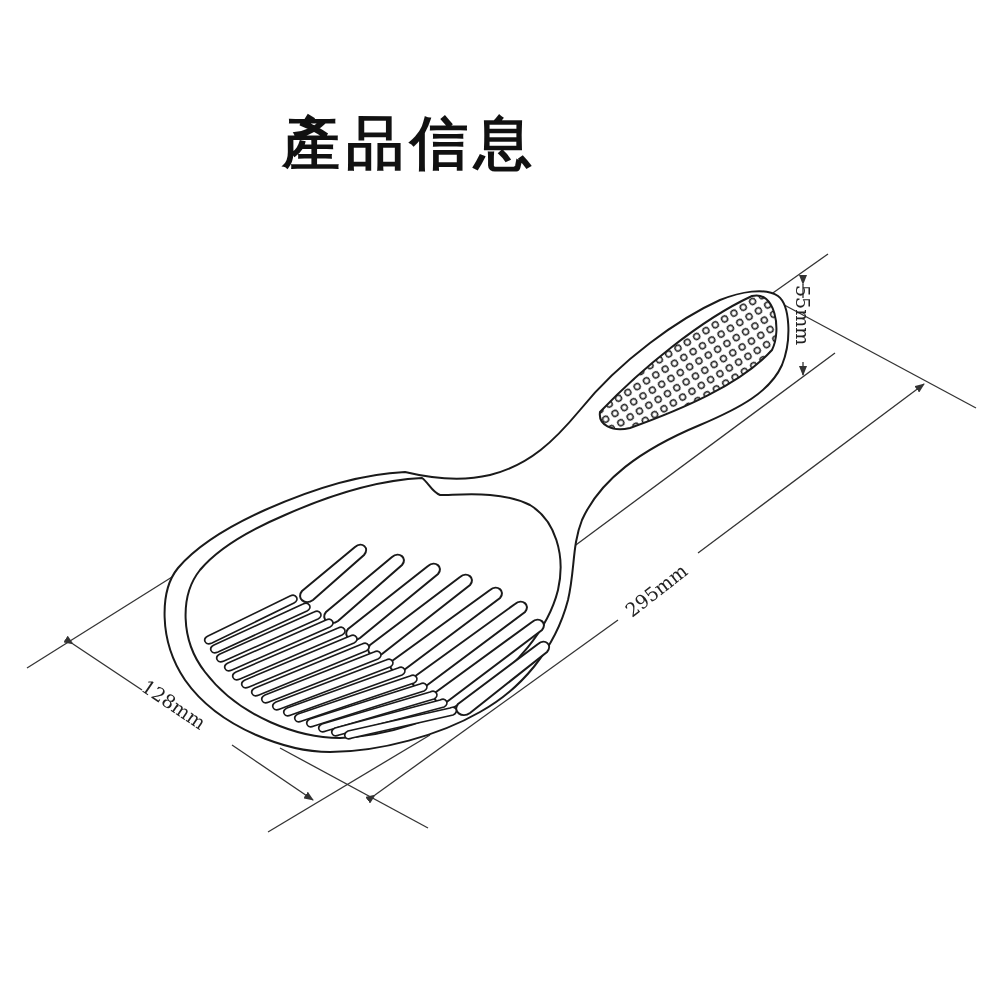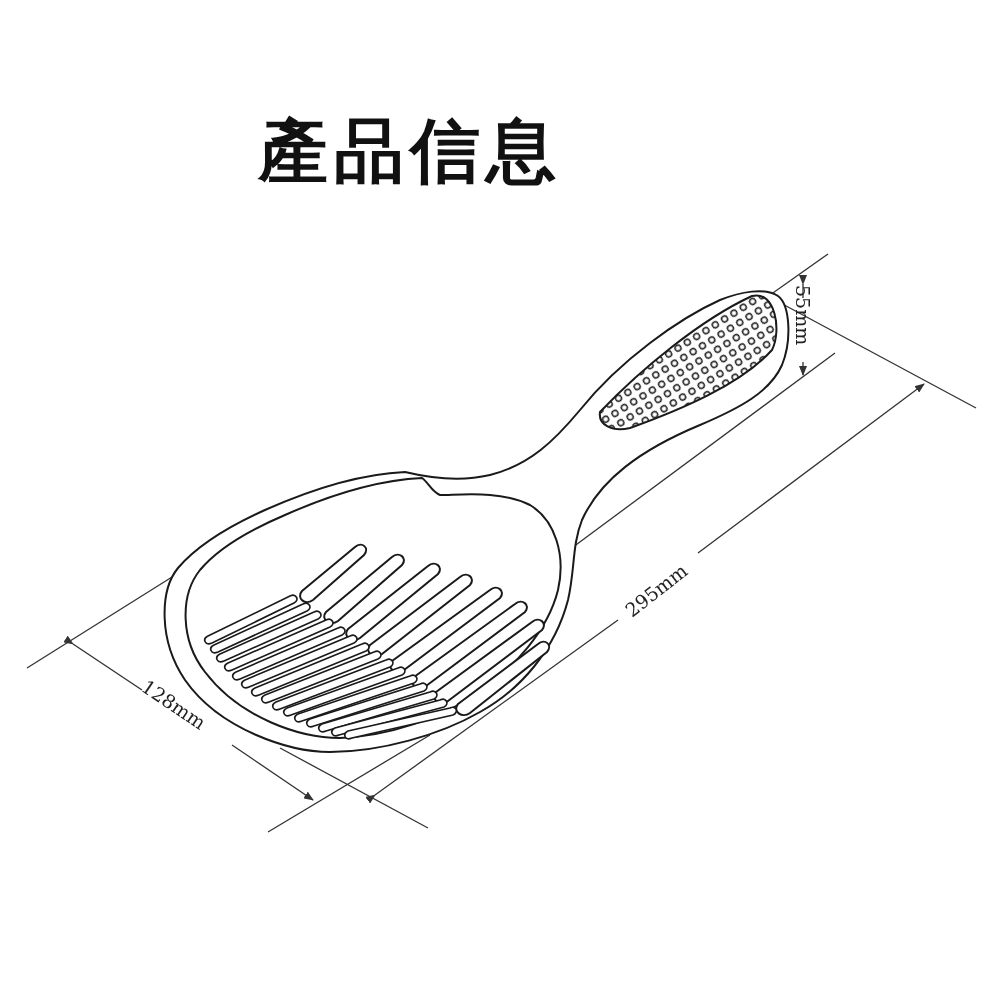--- a/index.html
+++ b/index.html
@@ -1,19 +1,19 @@
 <!DOCTYPE html>
 <html><head>
   <meta charset="utf-8">
   <style>
     html, body { margin: 0; padding: 0; background: #ffffff; }
     body { width: 1000px; height: 1000px; position: relative; overflow: hidden; font-family: "DejaVu Sans", sans-serif; }
     .title {
       position: absolute; left: 0; top: 105px; width: 820px; text-align: center;
-      font-family: "DejaVu Sans", sans-serif; font-weight: bold; font-size: 70px;
+      font-family: "DejaVu Sans", sans-serif; font-weight: bold; font-size: 58px;
       color: #111111; letter-spacing: 6px;
     }
     svg.diagram { position: absolute; left: 0; top: 0; width: 1000px; height: 1000px; }
     .dim-text { font-family: "DejaVu Serif", "Liberation Serif", serif; font-size: 19px; fill: #222; }
   </style>
 </head>
 <body>
 
 <div class="title">產品信息</div>
 

